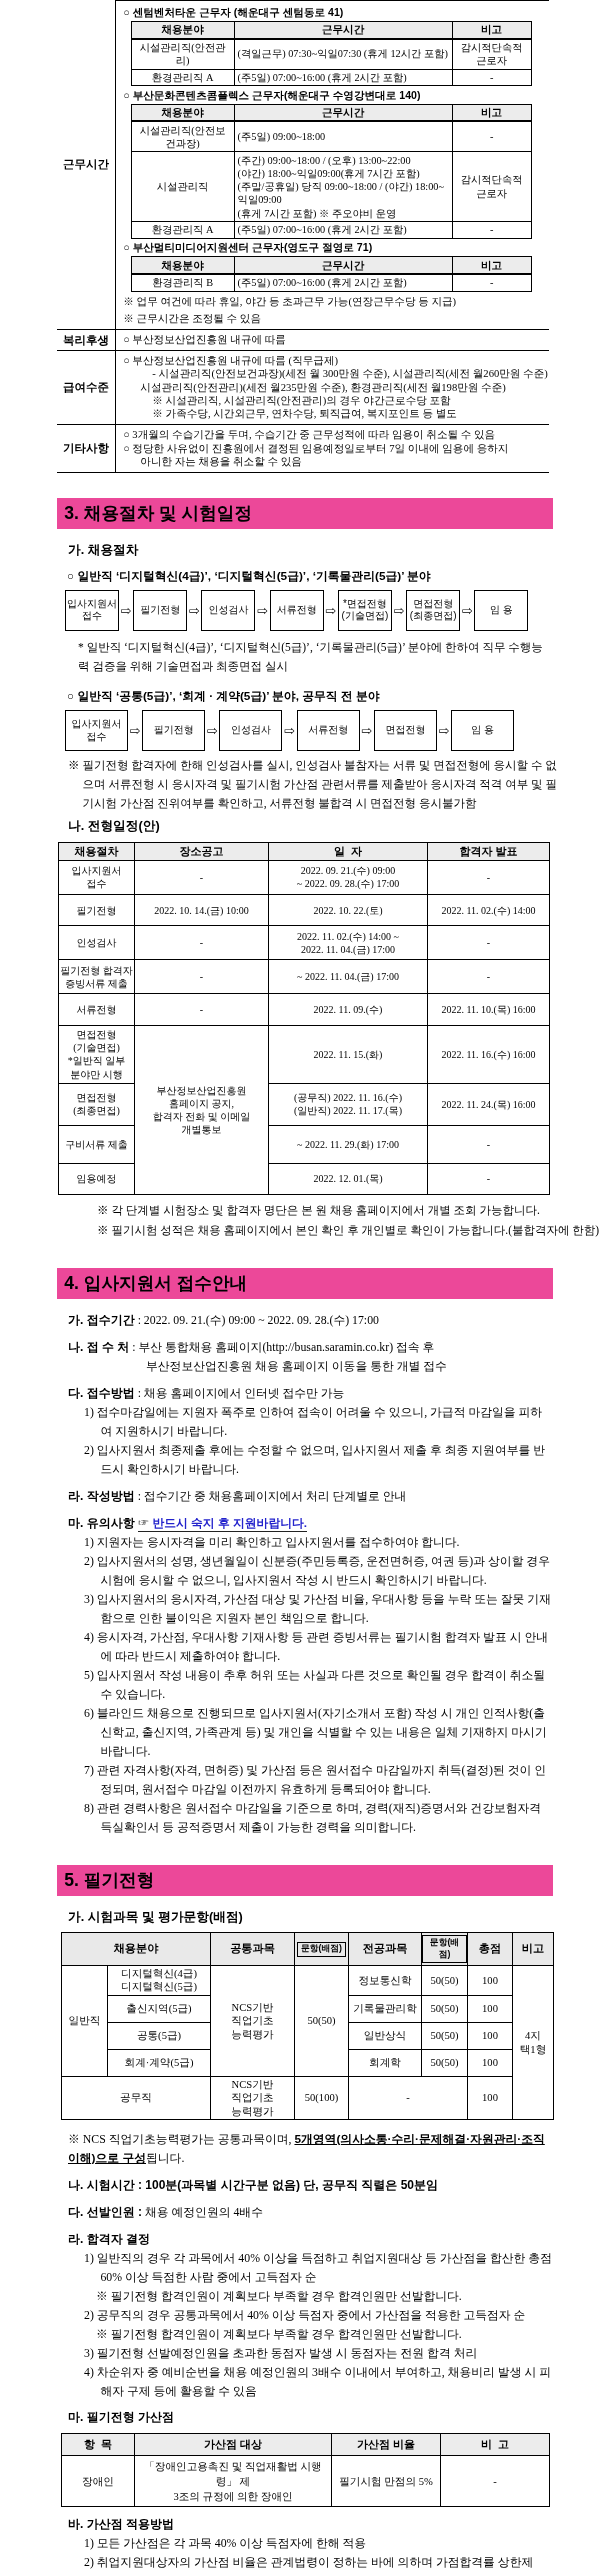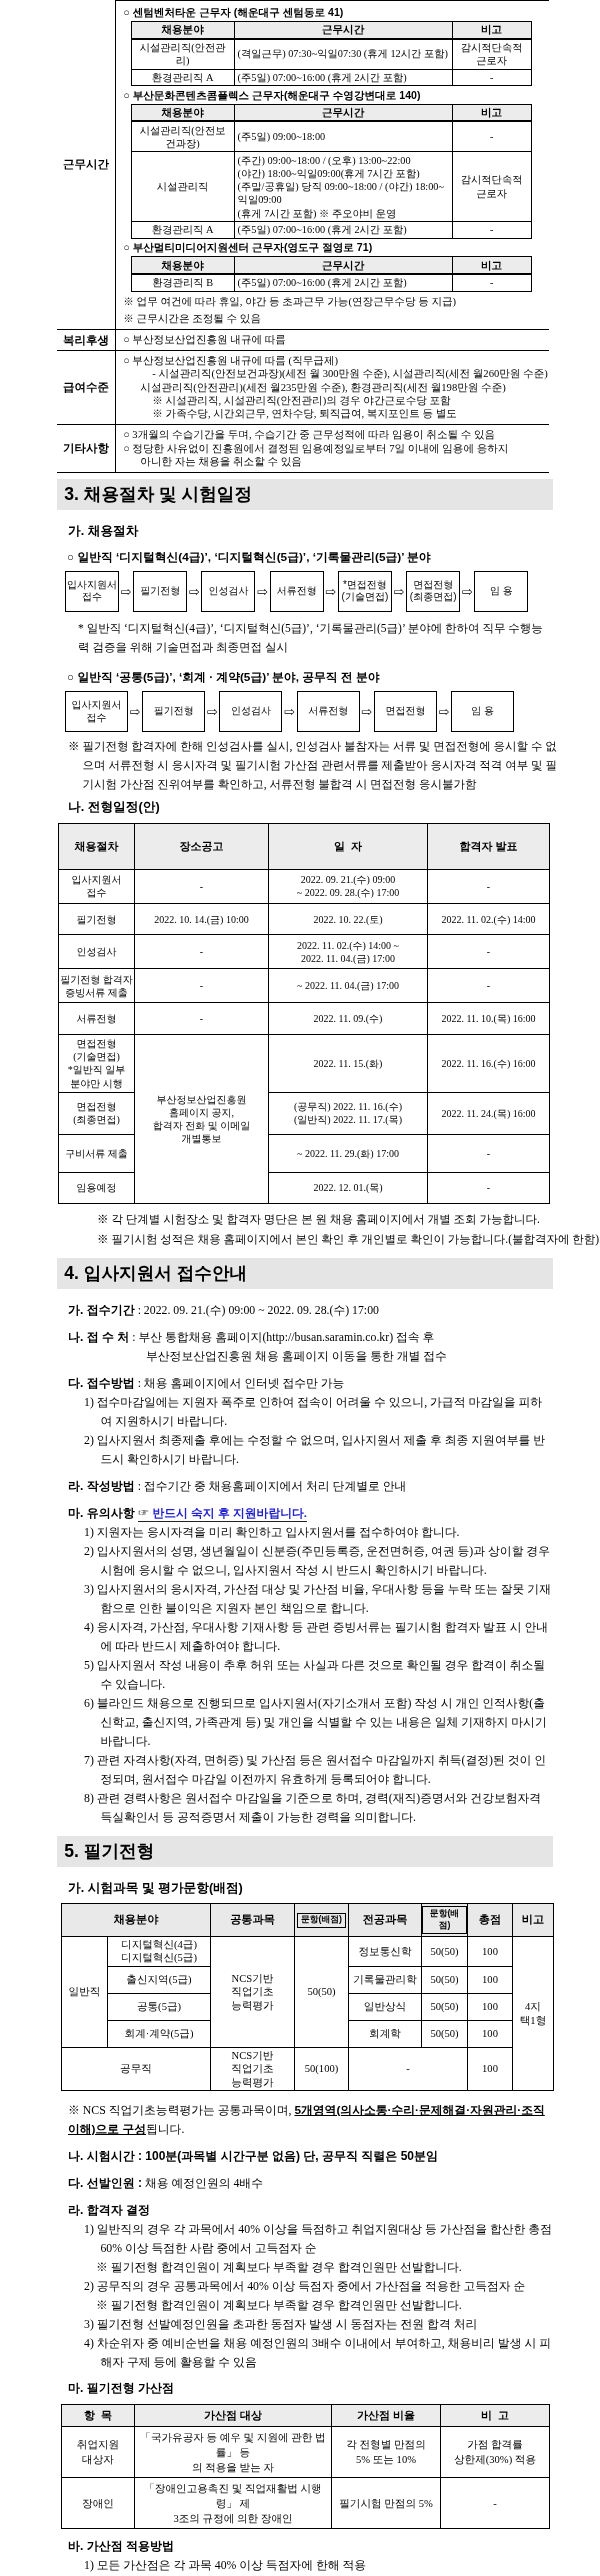--- a/index.html
+++ b/index.html
@@ -20,38 +20,38 @@
   .work-table th{background:#ececec;border:1px solid #000;border-bottom:2.1px double #000;font-family:"Liberation Sans",sans-serif;font-weight:700;font-size:10.6px;padding:1.2px 0;}
   .work-table td{border:1px solid #000;padding:1.2px 3px;line-height:13.3px;}
   .work-table td.t{text-align:left;}
   .work-note{font-size:10.6px;line-height:14px;margin-top:3px;}
 
   .ind1{padding-left:6px;text-align:right;}
   .ind2{padding-left:17px;}
   .ind3{padding-left:29px;}
 
   
-  .sec-bar{margin-left:57px;width:496px;box-sizing:border-box;background:#e5e5e5;font-family:"Liberation Sans",sans-serif;font-weight:700;font-size:17.6px;padding:3px 0 4.2px 7.3px;}
+  .sec-bar{margin-left:57px;width:496px;box-sizing:border-box;background:#ec4899;font-family:"Liberation Sans",sans-serif;font-weight:700;font-size:17.6px;padding:3px 0 4.2px 7.3px;margin-top:19px;}
 
   .h-sub{margin-left:68px;font-family:"Liberation Sans",sans-serif;font-weight:700;font-size:12.7px;}
   .flow-title{margin-left:67px;font-family:"Liberation Sans",sans-serif;font-weight:700;font-size:11.8px;}
 
   
   .flow{margin-left:65px;display:flex;align-items:center;}
   .fbox{box-sizing:border-box;border:1.2px solid #000;height:41px;display:flex;align-items:center;justify-content:center;text-align:center;font-family:"Liberation Sans",sans-serif;font-size:10px;line-height:12.7px;white-space:pre-line;background:#fff;}
   .flow1 .fbox{width:54px;}
   .flow2 .fbox{width:63px;}
   .arr{font-family:"DejaVu Sans",sans-serif;font-size:12.7px;padding:0 1.8px;}
 
   .note-star{margin-left:78px;width:466px;font-size:11.5px;line-height:19px;}
   .note-x{margin-left:68px;width:485px;font-size:11.5px;line-height:19px;padding-left:14.5px;text-indent:-14.5px;}
 
   
   .sched{margin-left:58px;width:492px;border-collapse:collapse;table-layout:fixed;font-size:10px;text-align:center;border-top:1.2px solid #000;border-bottom:1.6px solid #000;}
-  .sched th{background:#ececec;border:1px solid #000;font-family:"Liberation Sans",sans-serif;font-weight:700;font-size:11px;padding:15px 0;white-space:pre;}
+  .sched th{background:#ececec;border:1px solid #000;font-family:"Liberation Sans",sans-serif;font-weight:700;font-size:11px;padding:1px 0;white-space:pre;}
   .sched td{border:1px solid #000;line-height:13.3px;padding:1.8px 1.2px;white-space:pre-line;vertical-align:middle;}
   .rh56{height:34px;} .rh52{height:31.5px;} .rh86{height:52px;} .rh70{height:42px;} .rh62{height:38px;}
 
   .sched-note{margin-left:97px;font-size:11.5px;line-height:19.4px;}
 
   
   .para{margin-left:68px;width:485px;font-size:11.8px;line-height:19px;margin-top:7.9px;}
   .plabel{font-family:"Liberation Sans",sans-serif;font-weight:700;font-size:12px;white-space:pre;}
   .cont2{margin-left:68px;padding-left:78px;font-size:11.8px;line-height:19px;}
   .num-item{margin-left:84px;width:468px;box-sizing:border-box;padding-left:16.4px;text-indent:-16.4px;font-size:11.8px;line-height:19px;}
@@ -463,30 +463,20 @@
         <col style="width:109px">
         <col style="width:109px">
       </colgroup>
     <tbody>
         <tr>
       <th>항  목</th>
       <th>가산점 대상</th>
       <th>가산점 비율</th>
       <th>비  고</th>
     </tr>
-    <tr class="bh1">
-      <td style="white-space: pre-line;">취업지원
-대상자</td>
-      <td style="white-space: pre-line;">「국가유공자 등 예우 및 지원에 관한 법률」 등
-의 적용을 받는 자</td>
-      <td style="white-space: pre-line;">각 전형별 만점의
-5% 또는 10%</td>
-      <td style="white-space: pre-line;">가점 합격률
-상한제(30%) 적용</td>
-    </tr>
     <tr class="bh2">
       <td style="white-space: pre-line;">장애인</td>
       <td style="white-space: pre-line;">「장애인고용촉진 및 직업재활법 시행령」 제
 3조의 규정에 의한 장애인</td>
       <td style="white-space: pre-line;">필기시험 만점의 5%</td>
       <td style="white-space: pre-line;">-</td>
     </tr>
   </tbody>
     </table>
 

